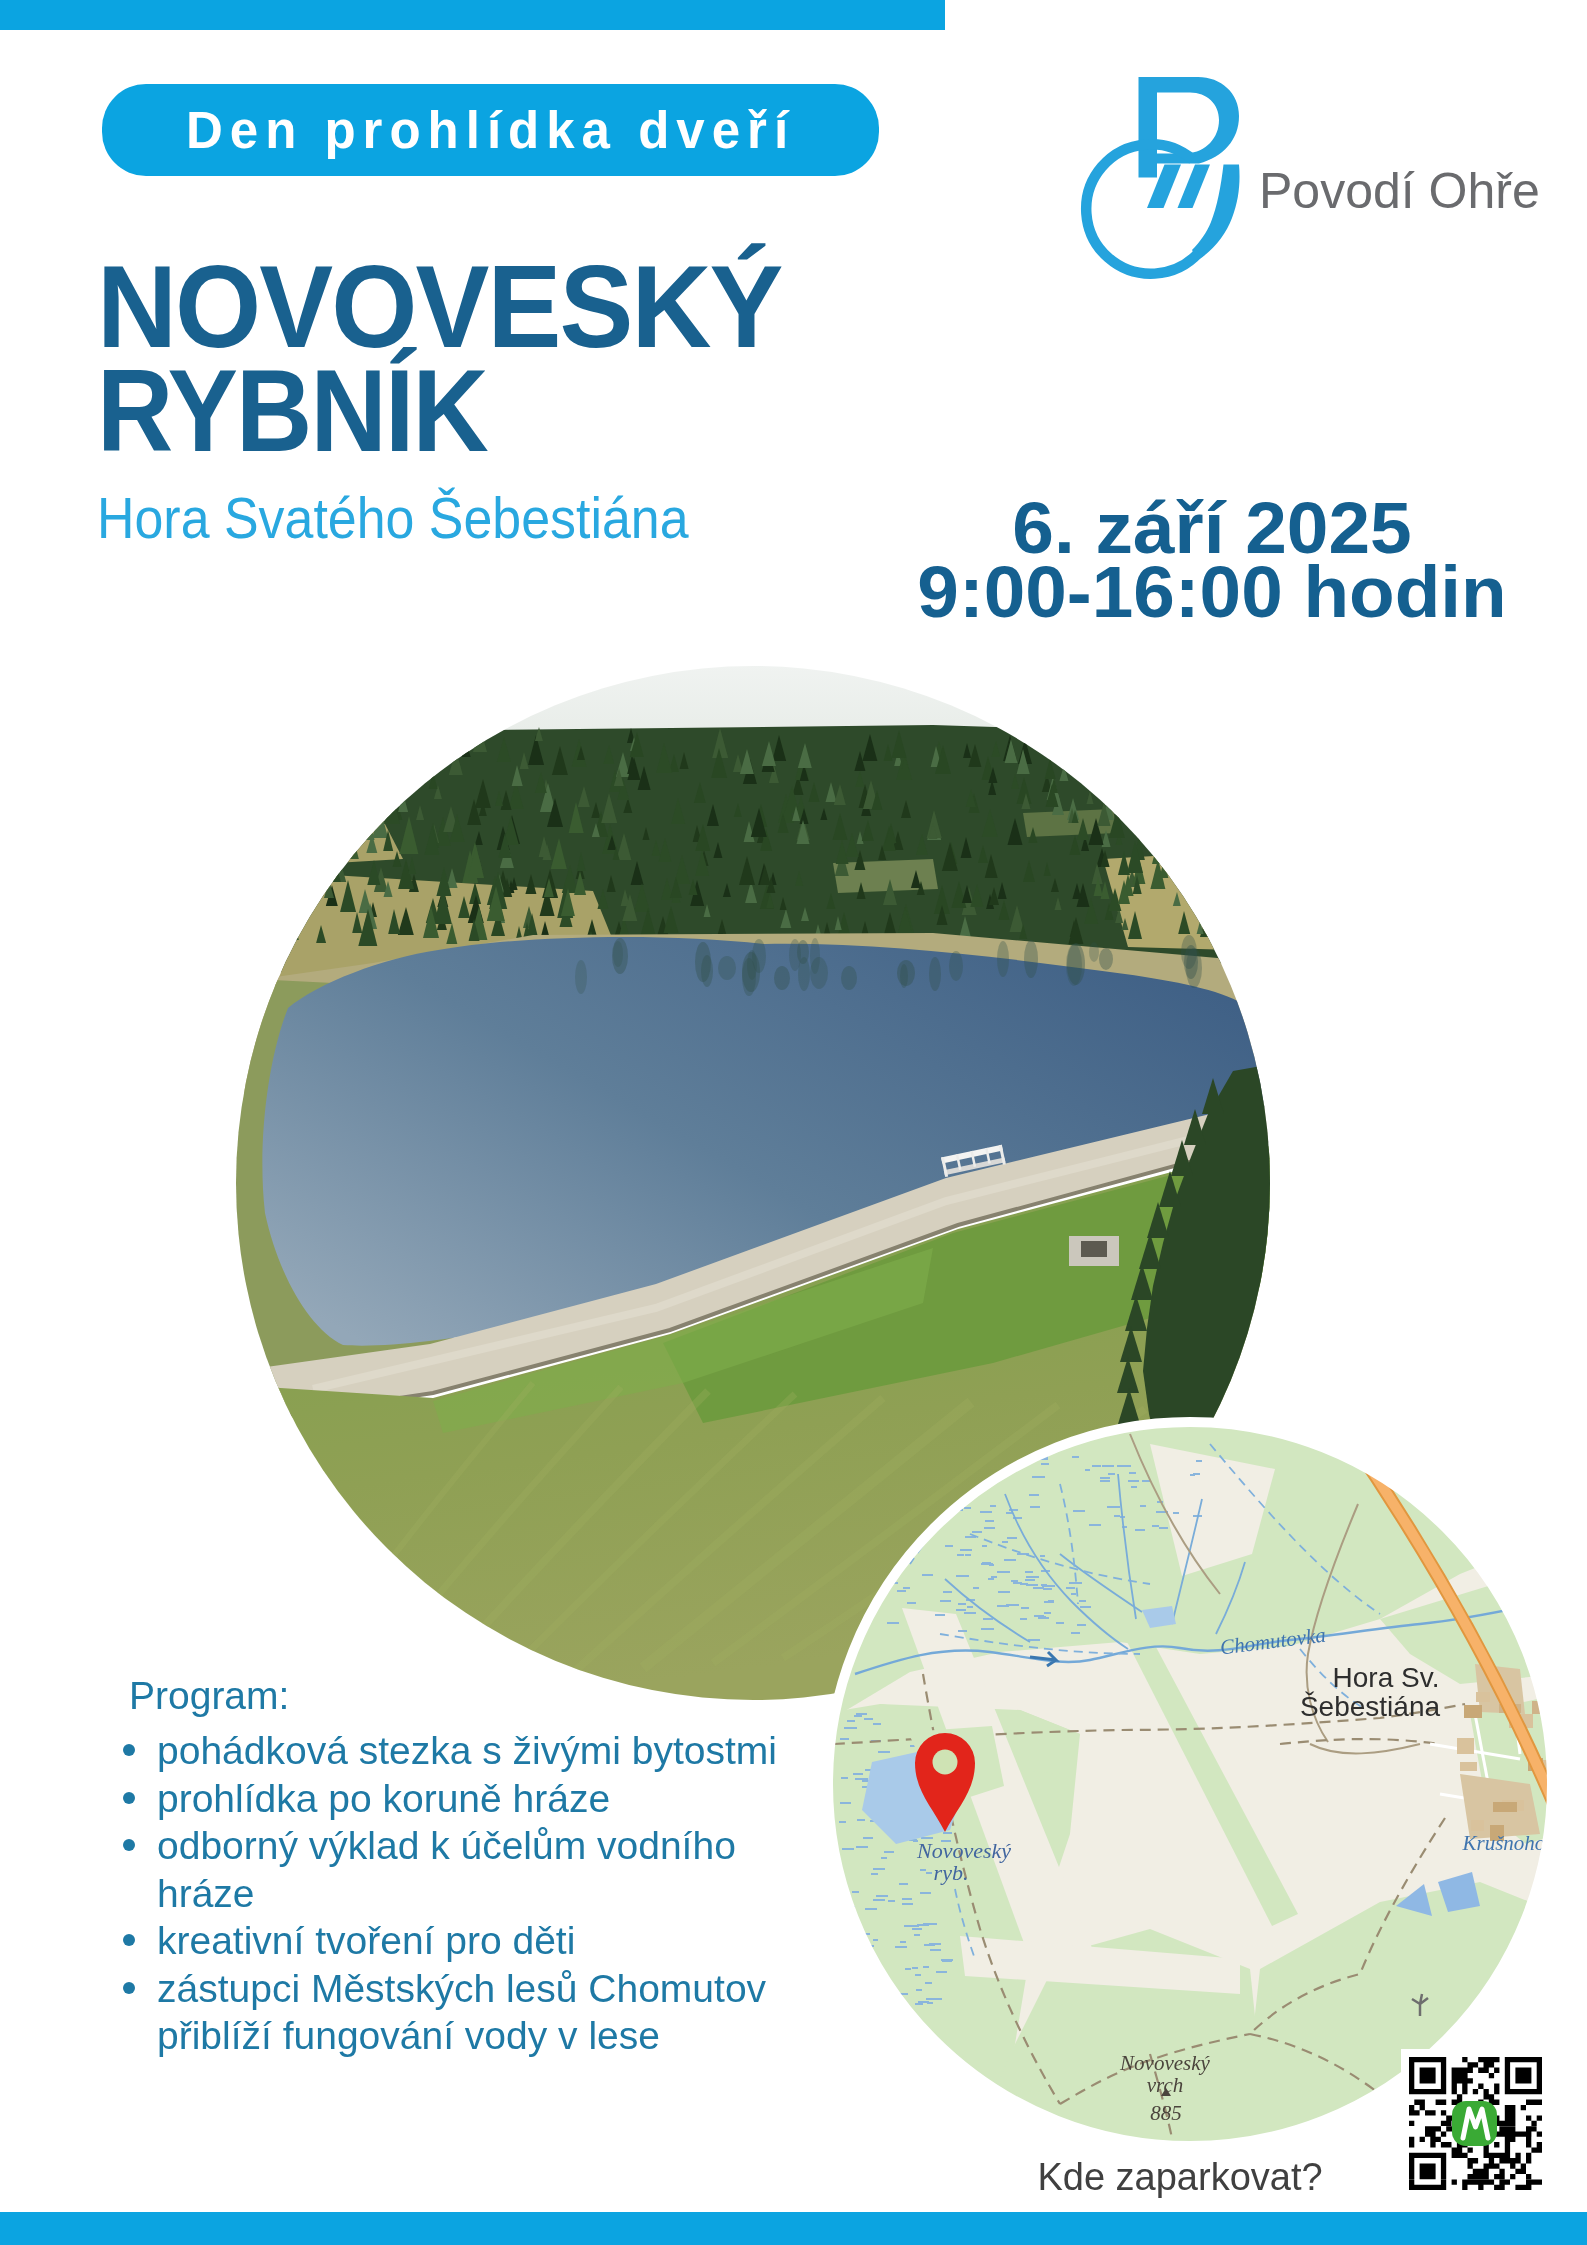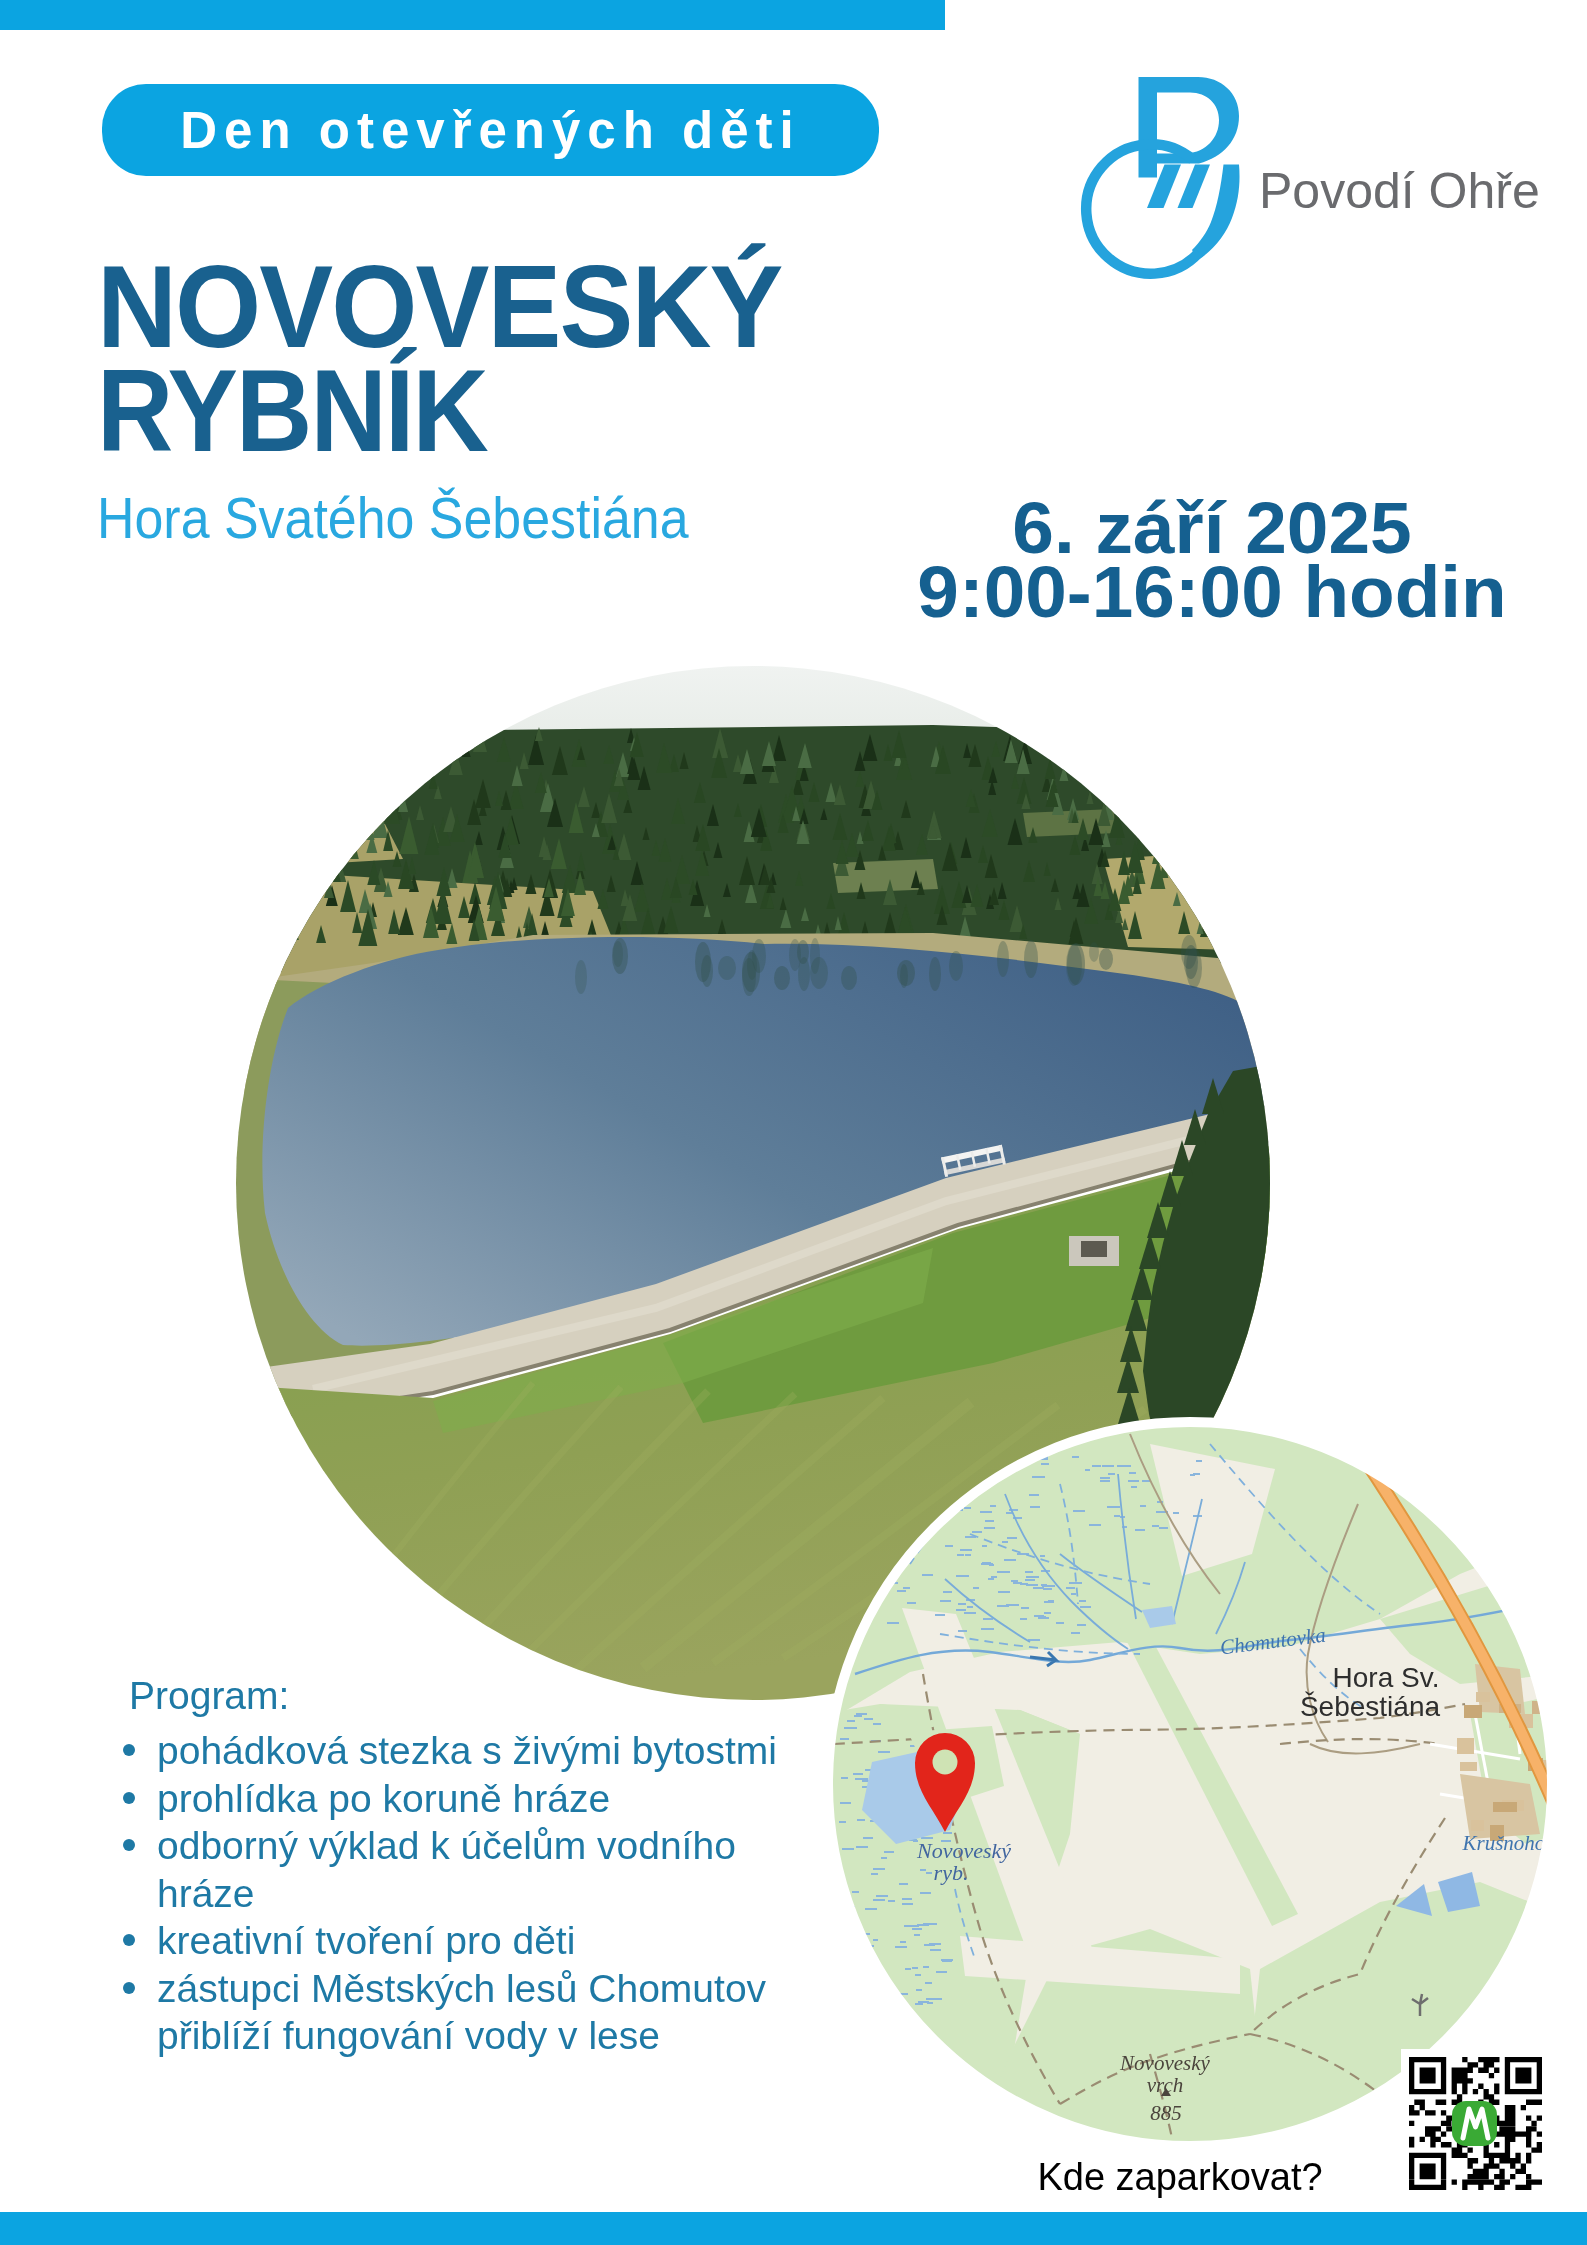--- a/index.html
+++ b/index.html
@@ -7,21 +7,21 @@
        font-family:"Liberation Sans", sans-serif;overflow:hidden;}
   .abs{position:absolute;}
   .pl{position:relative;}
   .dot{position:absolute;left:-34px;top:17px;width:12px;height:12px;border-radius:50%;background:#1e79a5;}
 </style>
 </head>
 <body>
 
 <div class="abs" style="left:0;top:0;width:945px;height:30px;background:#0ba4e1;"></div>
 
-<div class="abs" style="left:102px;top:84px;width:777px;height:92px;border-radius:44px;background:#0ba4e1;color:#fff;font-weight:bold;font-size:51px;letter-spacing:7px;text-align:center;line-height:94px;">Den otevřených děti</div>
+<div class="abs" style="left:102px;top:84px;width:777px;height:92px;border-radius:44px;background:#0ba4e1;color:#fff;font-weight:bold;font-size:51px;letter-spacing:7px;text-align:center;line-height:94px;">Den prohlídka dveří</div>
 
 <svg class="abs" style="left:1080px;top:60px;" width="190" height="235" viewBox="0 0 190 235">
   <g fill="#25a3dd">
     <path d="M58.5 17 H118 C141 17 159 33 159 56 C159 80 143 97 119 103.5 L77 103.5 L77 117.5 L58.5 117.5 Z M77 32.5 H110 C127 32.5 139 44 139 60 C139 78 126 92 107 93.5 L77 93.5 Z" fill-rule="evenodd"></path>
     <path d="M84.5 104.5 L101 104.5 L83.5 148 L67 148 Z"></path>
     <path d="M115 104.5 L130 104.5 L112.5 148 L97.5 148 Z"></path>
     <path d="M143.5 104.5 L159 104.5 C160.5 122 159 140 152 158 C146 174 134 190 118 200 L112 190 C120 182 127 172 131 162 C137 147 141 126 143.5 104.5 Z"></path>
   </g>
   <path d="M112.6 99.4 A64.75 64.75 0 1 0 119.1 192.3" fill="none" stroke="#25a3dd" stroke-width="10.5"></path>
 </svg>
@@ -793,15 +793,15 @@
 
 <svg class="abs" style="left:1401px;top:2049px;" width="149" height="149" viewBox="-8 -8 149 149">
   <rect x="-8" y="-8" width="149" height="149" fill="#fff"></rect>
 
   <path fill="#000" d="M0.0 0.0h37.2v5.3h-37.2zM53.2 0.0h5.3v5.3h-5.3zM69.2 0.0h21.3v5.3h-21.3zM95.8 0.0h37.2v5.3h-37.2zM0.0 5.3h5.3v5.3h-5.3zM31.9 5.3h5.3v5.3h-5.3zM58.5 5.3h10.6v5.3h-10.6zM74.5 5.3h10.6v5.3h-10.6zM95.8 5.3h5.3v5.3h-5.3zM127.7 5.3h5.3v5.3h-5.3zM0.0 10.6h5.3v5.3h-5.3zM10.6 10.6h16.0v5.3h-16.0zM31.9 10.6h5.3v5.3h-5.3zM42.6 10.6h21.3v5.3h-21.3zM69.2 10.6h10.6v5.3h-10.6zM85.1 10.6h5.3v5.3h-5.3zM95.8 10.6h5.3v5.3h-5.3zM106.4 10.6h16.0v5.3h-16.0zM127.7 10.6h5.3v5.3h-5.3zM0.0 16.0h5.3v5.3h-5.3zM10.6 16.0h16.0v5.3h-16.0zM31.9 16.0h5.3v5.3h-5.3zM42.6 16.0h16.0v5.3h-16.0zM79.8 16.0h5.3v5.3h-5.3zM95.8 16.0h5.3v5.3h-5.3zM106.4 16.0h16.0v5.3h-16.0zM127.7 16.0h5.3v5.3h-5.3zM0.0 21.3h5.3v5.3h-5.3zM10.6 21.3h16.0v5.3h-16.0zM31.9 21.3h5.3v5.3h-5.3zM42.6 21.3h21.3v5.3h-21.3zM95.8 21.3h5.3v5.3h-5.3zM106.4 21.3h16.0v5.3h-16.0zM127.7 21.3h5.3v5.3h-5.3zM0.0 26.6h5.3v5.3h-5.3zM31.9 26.6h5.3v5.3h-5.3zM42.6 26.6h5.3v5.3h-5.3zM53.2 26.6h5.3v5.3h-5.3zM69.2 26.6h5.3v5.3h-5.3zM85.1 26.6h5.3v5.3h-5.3zM95.8 26.6h5.3v5.3h-5.3zM127.7 26.6h5.3v5.3h-5.3zM0.0 31.9h37.2v5.3h-37.2zM42.6 31.9h5.3v5.3h-5.3zM53.2 31.9h5.3v5.3h-5.3zM63.8 31.9h5.3v5.3h-5.3zM74.5 31.9h5.3v5.3h-5.3zM85.1 31.9h5.3v5.3h-5.3zM95.8 31.9h37.2v5.3h-37.2zM47.9 37.2h5.3v5.3h-5.3zM74.5 37.2h10.6v5.3h-10.6zM5.3 42.6h10.6v5.3h-10.6zM26.6 42.6h10.6v5.3h-10.6zM42.6 42.6h10.6v5.3h-10.6zM69.2 42.6h5.3v5.3h-5.3zM79.8 42.6h10.6v5.3h-10.6zM117.0 42.6h16.0v5.3h-16.0zM0.0 47.9h5.3v5.3h-5.3zM10.6 47.9h5.3v5.3h-5.3zM47.9 47.9h5.3v5.3h-5.3zM58.5 47.9h10.6v5.3h-10.6zM74.5 47.9h5.3v5.3h-5.3zM95.8 47.9h10.6v5.3h-10.6zM111.7 47.9h5.3v5.3h-5.3zM0.0 53.2h10.6v5.3h-10.6zM16.0 53.2h10.6v5.3h-10.6zM31.9 53.2h5.3v5.3h-5.3zM47.9 53.2h5.3v5.3h-5.3zM63.8 53.2h5.3v5.3h-5.3zM95.8 53.2h10.6v5.3h-10.6zM37.2 58.5h10.6v5.3h-10.6zM53.2 58.5h10.6v5.3h-10.6zM69.2 58.5h5.3v5.3h-5.3zM79.8 58.5h10.6v5.3h-10.6zM95.8 58.5h10.6v5.3h-10.6zM117.0 58.5h5.3v5.3h-5.3zM127.7 58.5h5.3v5.3h-5.3zM0.0 63.8h5.3v5.3h-5.3zM31.9 63.8h10.6v5.3h-10.6zM47.9 63.8h21.3v5.3h-21.3zM85.1 63.8h21.3v5.3h-21.3zM122.4 63.8h5.3v5.3h-5.3zM16.0 69.2h16.0v5.3h-16.0zM37.2 69.2h21.3v5.3h-21.3zM74.5 69.2h5.3v5.3h-5.3zM90.4 69.2h16.0v5.3h-16.0zM117.0 69.2h10.6v5.3h-10.6zM16.0 74.5h10.6v5.3h-10.6zM31.9 74.5h5.3v5.3h-5.3zM53.2 74.5h5.3v5.3h-5.3zM63.8 74.5h5.3v5.3h-5.3zM74.5 74.5h47.9v5.3h-47.9zM127.7 74.5h5.3v5.3h-5.3zM0.0 79.8h5.3v5.3h-5.3zM10.6 79.8h5.3v5.3h-5.3zM21.3 79.8h10.6v5.3h-10.6zM58.5 79.8h10.6v5.3h-10.6zM74.5 79.8h5.3v5.3h-5.3zM95.8 79.8h10.6v5.3h-10.6zM117.0 79.8h5.3v5.3h-5.3zM0.0 85.1h5.3v5.3h-5.3zM21.3 85.1h5.3v5.3h-5.3zM31.9 85.1h10.6v5.3h-10.6zM47.9 85.1h10.6v5.3h-10.6zM74.5 85.1h5.3v5.3h-5.3zM85.1 85.1h5.3v5.3h-5.3zM95.8 85.1h5.3v5.3h-5.3zM117.0 85.1h5.3v5.3h-5.3zM127.7 85.1h5.3v5.3h-5.3zM42.6 90.4h10.6v5.3h-10.6zM58.5 90.4h5.3v5.3h-5.3zM74.5 90.4h5.3v5.3h-5.3zM95.8 90.4h5.3v5.3h-5.3zM122.4 90.4h10.6v5.3h-10.6zM0.0 95.8h37.2v5.3h-37.2zM42.6 95.8h16.0v5.3h-16.0zM74.5 95.8h26.6v5.3h-26.6zM106.4 95.8h5.3v5.3h-5.3zM117.0 95.8h5.3v5.3h-5.3zM0.0 101.1h5.3v5.3h-5.3zM31.9 101.1h5.3v5.3h-5.3zM58.5 101.1h10.6v5.3h-10.6zM79.8 101.1h5.3v5.3h-5.3zM90.4 101.1h21.3v5.3h-21.3zM117.0 101.1h5.3v5.3h-5.3zM0.0 106.4h5.3v5.3h-5.3zM10.6 106.4h16.0v5.3h-16.0zM31.9 106.4h5.3v5.3h-5.3zM58.5 106.4h5.3v5.3h-5.3zM74.5 106.4h16.0v5.3h-16.0zM101.1 106.4h5.3v5.3h-5.3zM111.7 106.4h5.3v5.3h-5.3zM0.0 111.7h5.3v5.3h-5.3zM10.6 111.7h16.0v5.3h-16.0zM31.9 111.7h5.3v5.3h-5.3zM63.8 111.7h16.0v5.3h-16.0zM90.4 111.7h5.3v5.3h-5.3zM106.4 111.7h10.6v5.3h-10.6zM0.0 117.0h5.3v5.3h-5.3zM10.6 117.0h16.0v5.3h-16.0zM31.9 117.0h5.3v5.3h-5.3zM58.5 117.0h21.3v5.3h-21.3zM85.1 117.0h10.6v5.3h-10.6zM101.1 117.0h5.3v5.3h-5.3zM117.0 117.0h5.3v5.3h-5.3zM0.0 122.4h5.3v5.3h-5.3zM31.9 122.4h5.3v5.3h-5.3zM42.6 122.4h5.3v5.3h-5.3zM53.2 122.4h31.9v5.3h-31.9zM90.4 122.4h10.6v5.3h-10.6zM117.0 122.4h16.0v5.3h-16.0zM0.0 127.7h37.2v5.3h-37.2zM53.2 127.7h5.3v5.3h-5.3zM69.2 127.7h5.3v5.3h-5.3zM85.1 127.7h10.6v5.3h-10.6zM106.4 127.7h16.0v5.3h-16.0z"></path>
 
   <rect x="43" y="44" width="45" height="45" rx="14" fill="#3aaa35"></rect>
   <path d="M54 81 L60 52 L66.5 70 L73 52 L79 81" fill="none" stroke="#ffffff" stroke-width="5" stroke-linecap="round" stroke-linejoin="round"></path>
 </svg>
 
-<div class="abs" style="left:1000px;top:2156px;width:360px;text-align:center;font-size:38px;color:#000000;white-space:nowrap;">Kde zaparkovat?</div>
+<div class="abs" style="left:1000px;top:2156px;width:360px;text-align:center;font-size:38px;color:#404040;white-space:nowrap;">Kde zaparkovat?</div>
 
 <div class="abs" style="left:0;top:2212px;width:1587px;height:33px;background:#0ba4e1;"></div>
 
 </body></html>

